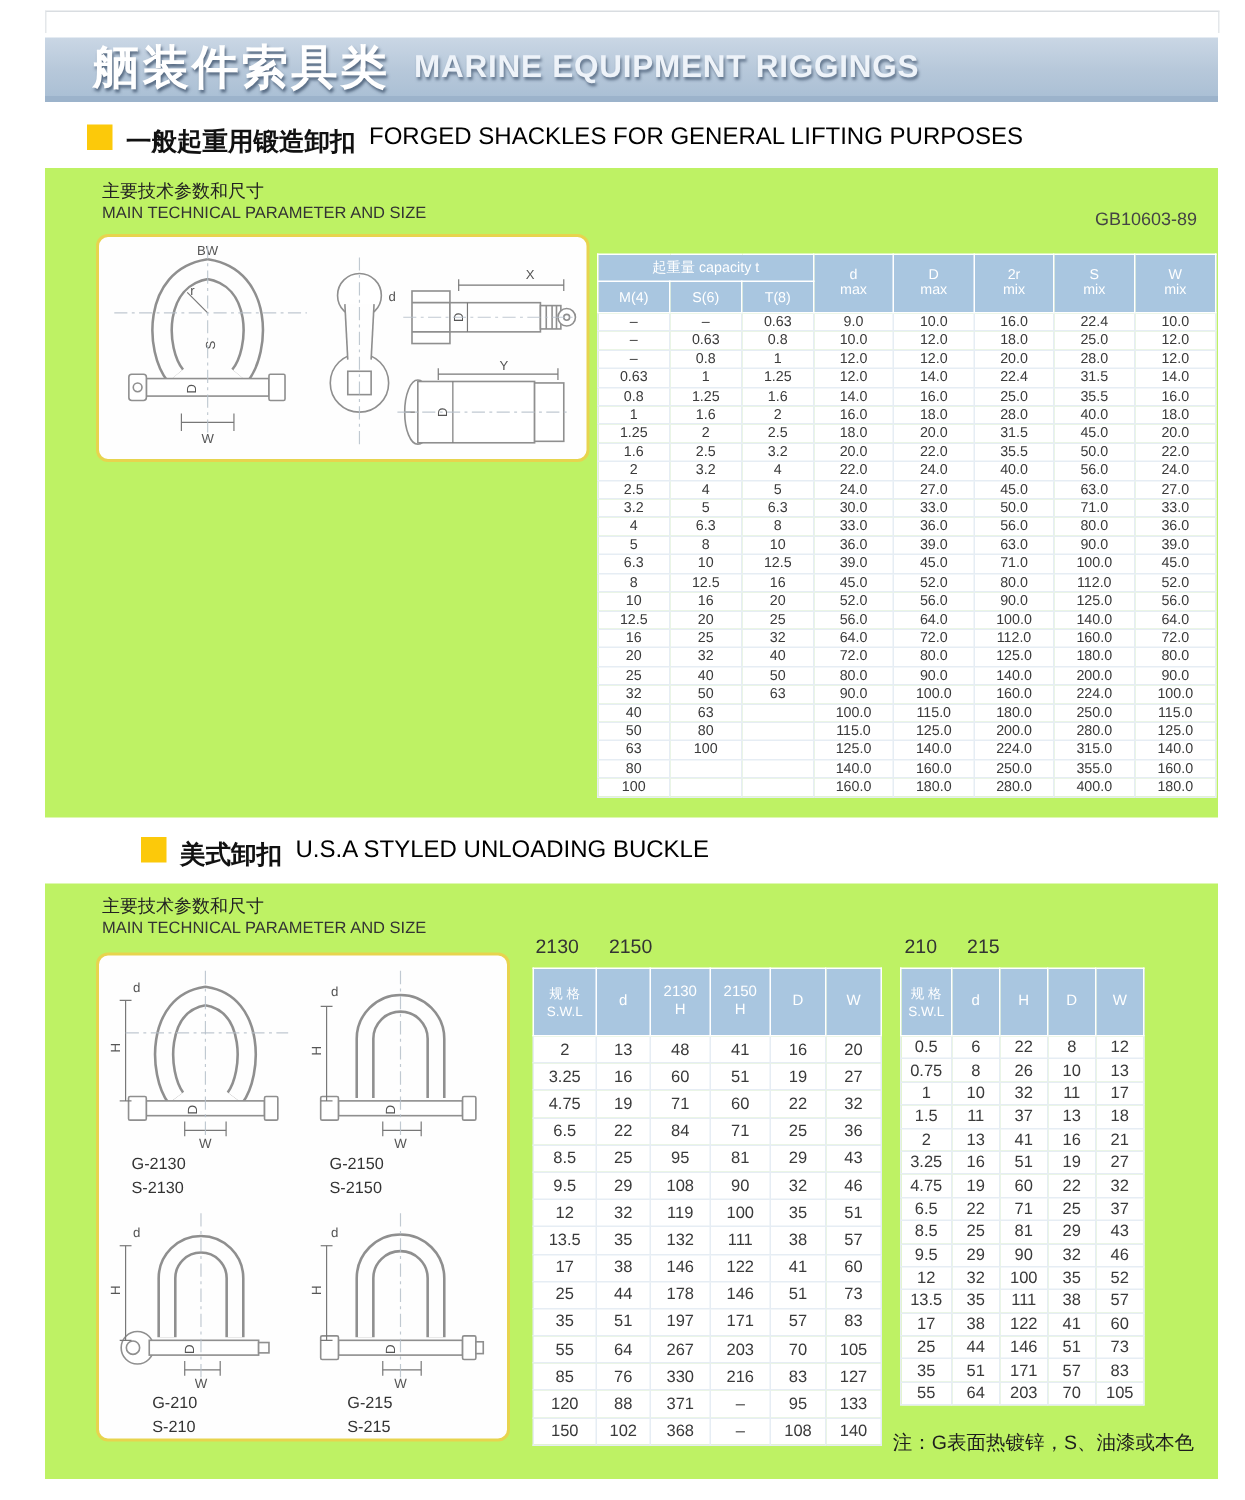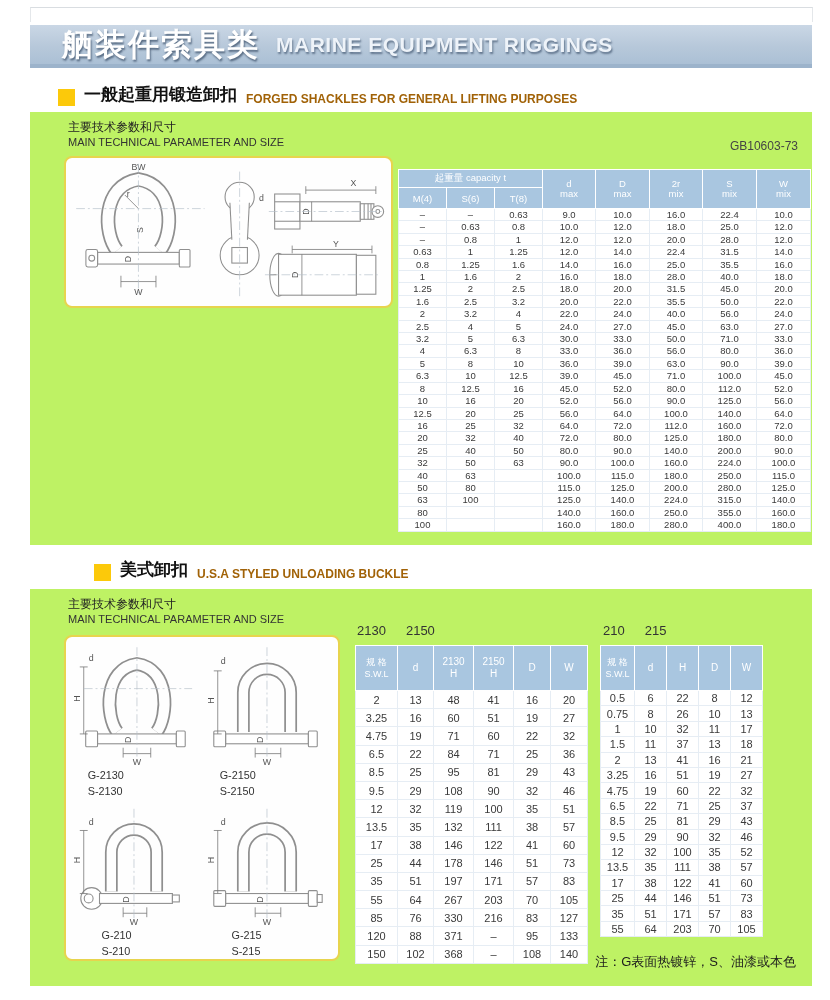--- a/index.html
+++ b/index.html
@@ -9,24 +9,24 @@
         border-top:1px solid #d9dde1;border-left:1px solid #e4e7ea;border-right:1px solid #e4e7ea;}
   
   .banner{position:absolute;left:30px;top:25px;width:782px;height:43px;
         background:linear-gradient(180deg,#cad7e5 0%,#b7c8da 55%,#abc0d5 100%);
         border-bottom:4px solid #9cb3cb;display:flex;align-items:center;padding-left:32px;box-sizing:border-box;}
   .banner-zh{font-size:31px;font-weight:bold;color:#fff;letter-spacing:2px;
         text-shadow:1px 2px 2px rgba(70,90,115,.85);}
   .banner-en{font-size:21px;font-weight:bold;color:#eef3f9;margin-left:16px;
         text-shadow:1px 2px 2px rgba(70,90,115,.75);letter-spacing:.5px;}
   
-  .sec-head{position:absolute;left:36px;display:flex;align-items:flex-end;gap:9px;padding-left:22px;}
+  .sec-head{position:absolute;left:36px;display:flex;align-items:flex-start;gap:9px;padding-left:22px;}
   .bullet{width:17px;height:17px;background:#fcc90a;flex:0 0 auto;}
   .h-zh{font-size:17px;font-weight:bold;color:#111;}
-  .h-en{font-size:12px;font-weight:bold;color:#a16207;}
+  .h-en{font-size:16px;font-weight:normal;color:#000000;}
   #sec1-head{top:83px;}
   #sec2-head{top:558px;margin-left:36px;}
   
   .panel{position:absolute;left:30px;width:782px;background:#bef264;}
   #panel1{top:112px;height:433px;}
   #panel2{top:589px;height:397px;}
   .params{position:absolute;left:38px;top:7px;color:#222;}
   .params .zh{font-size:12px;line-height:16px;}
   .params .en{font-size:11px;line-height:15px;color:#333;}
   .std{position:absolute;right:14px;top:27px;font-size:12px;color:#444;}
@@ -80,21 +80,21 @@
     <span class="bullet"></span>
     <span class="h-zh">一般起重用锻造卸扣</span>
     <span class="h-en">FORGED SHACKLES FOR GENERAL LIFTING PURPOSES</span>
   </div>
 
   <section class="panel" id="panel1">
     <div class="params">
       <div class="zh">主要技术参数和尺寸</div>
       <div class="en">MAIN TECHNICAL PARAMETER AND SIZE</div>
     </div>
-    <div class="std">GB10603-73</div>
+    <div class="std">GB10603-89</div>
 
     <div class="figbox" id="fig1">
       <svg width="321" height="144" viewBox="0 0 325 148">
 
         <g>
           <path class="band-o" stroke-width="15" d="M50,95 C36,78 34,28 72,22 C110,28 108,78 94,95"></path>
           <path class="band-i" stroke-width="11.5" d="M50,95 C36,78 34,28 72,22 C110,28 108,78 94,95"></path>
           <rect class="fw" x="30" y="97" width="84" height="12"></rect>
           <rect class="fw" x="18" y="94" width="12" height="18" rx="2"></rect>
           <circle class="fw" cx="24" cy="103" r="3"></circle>

